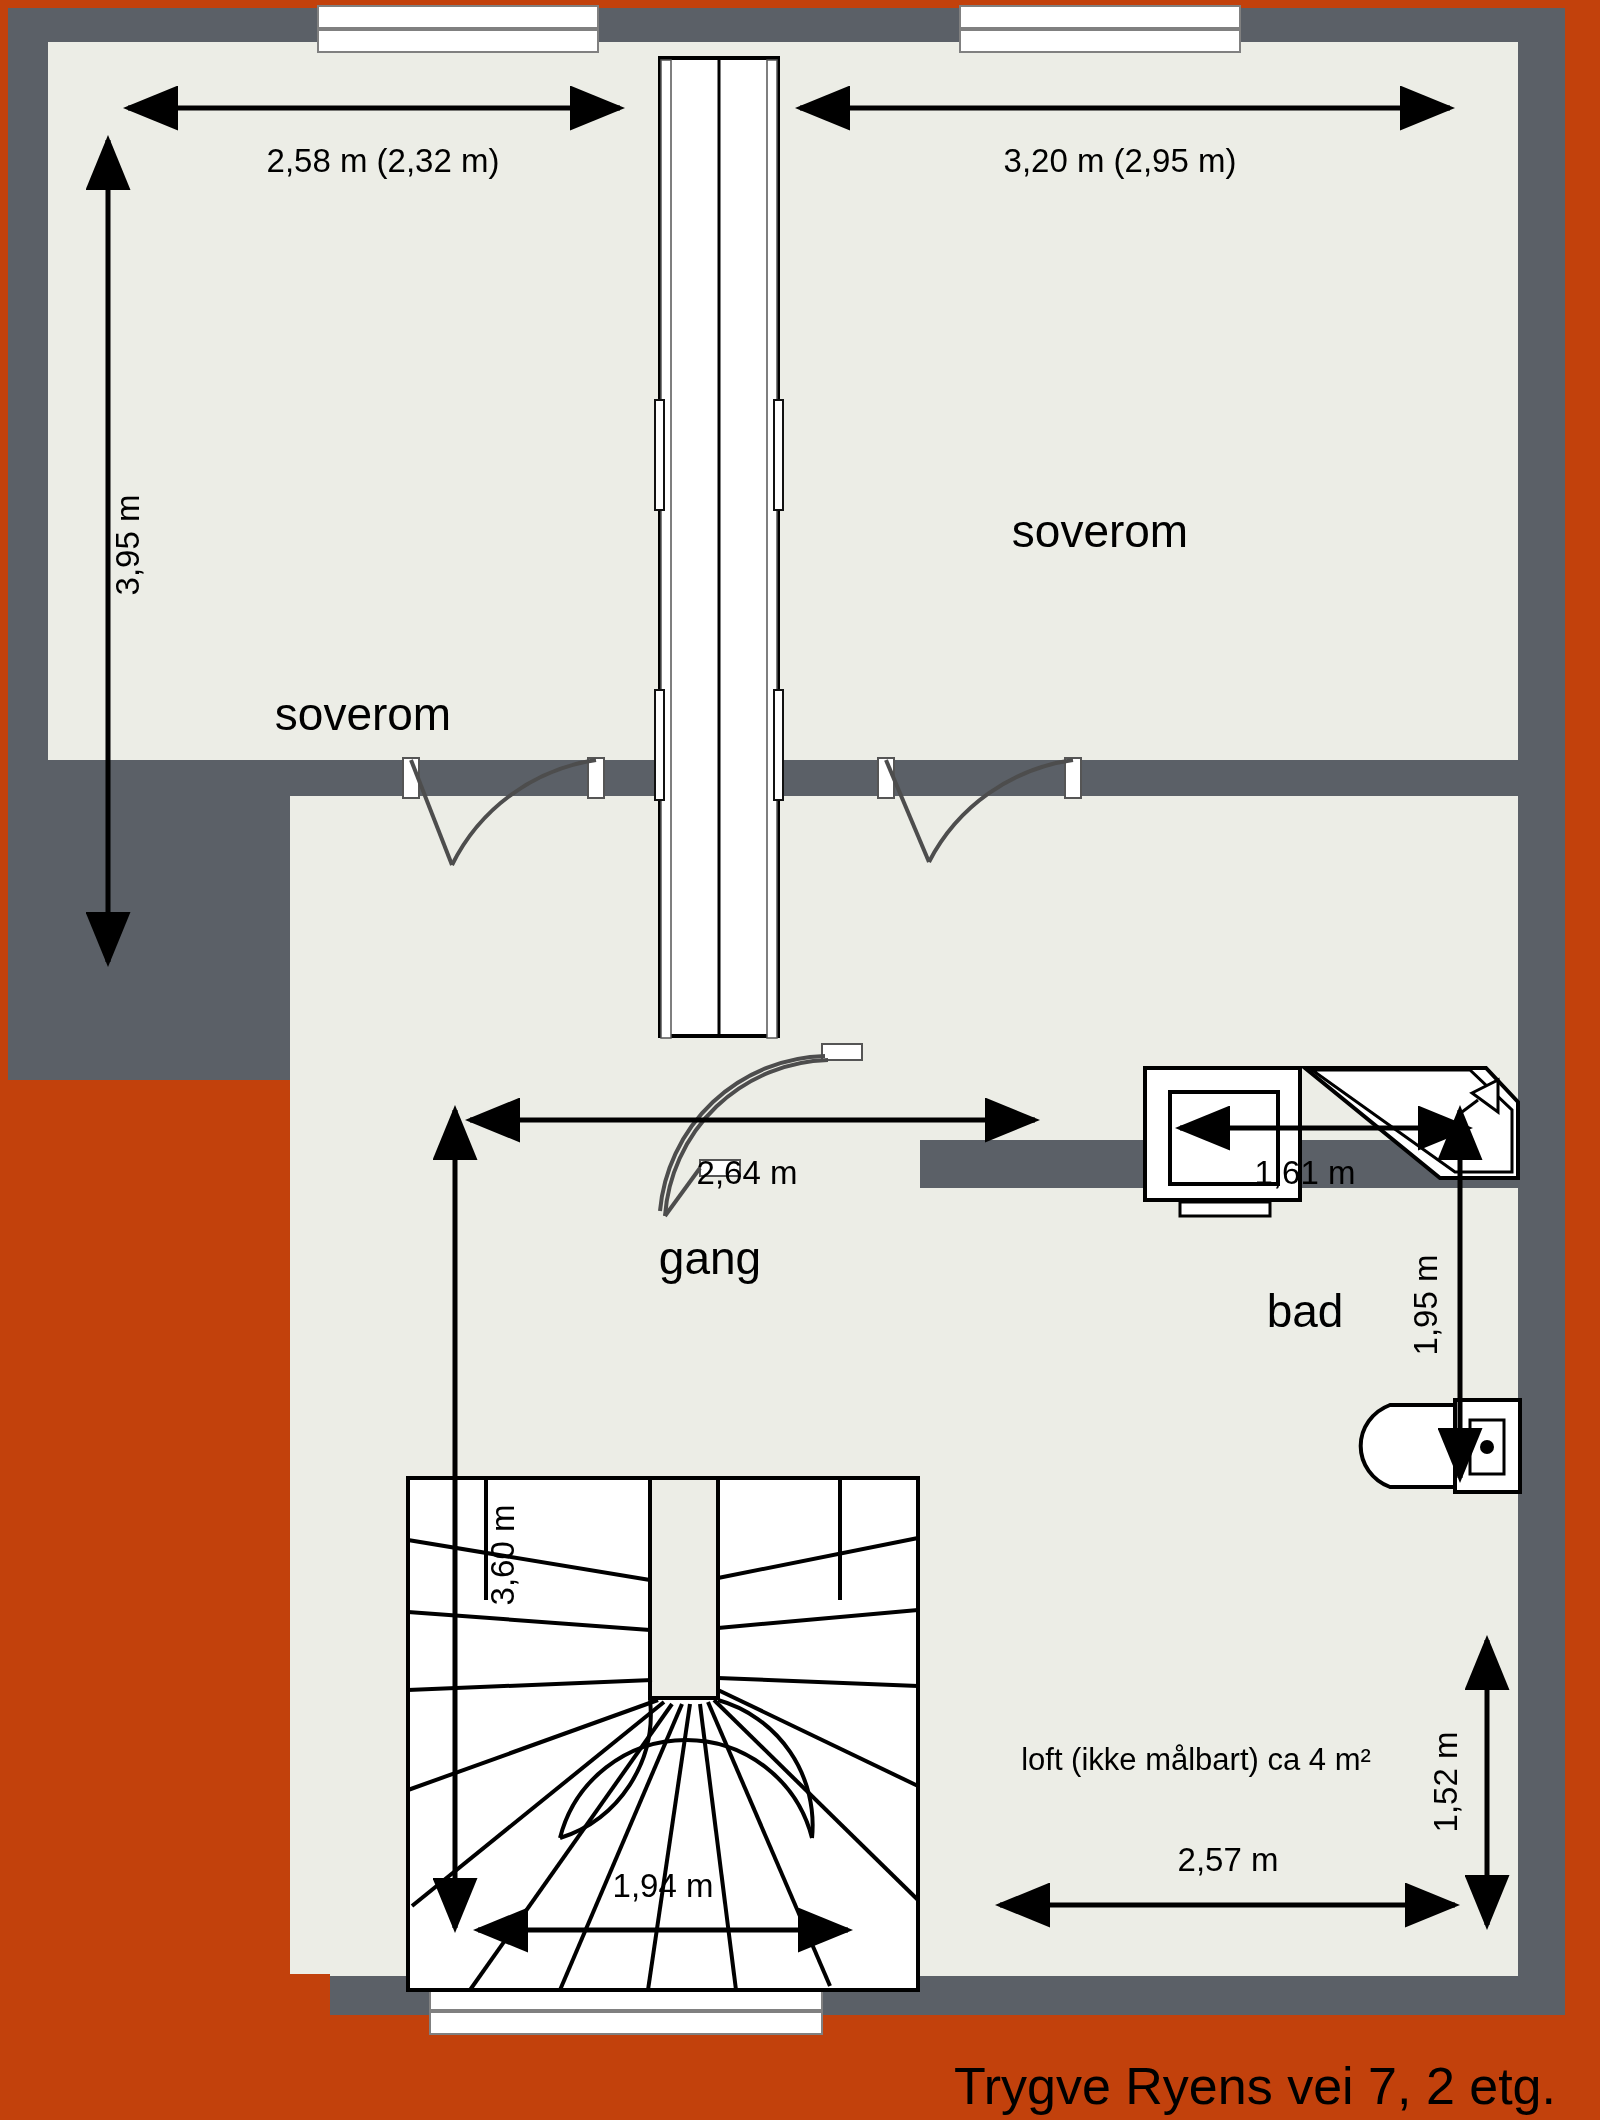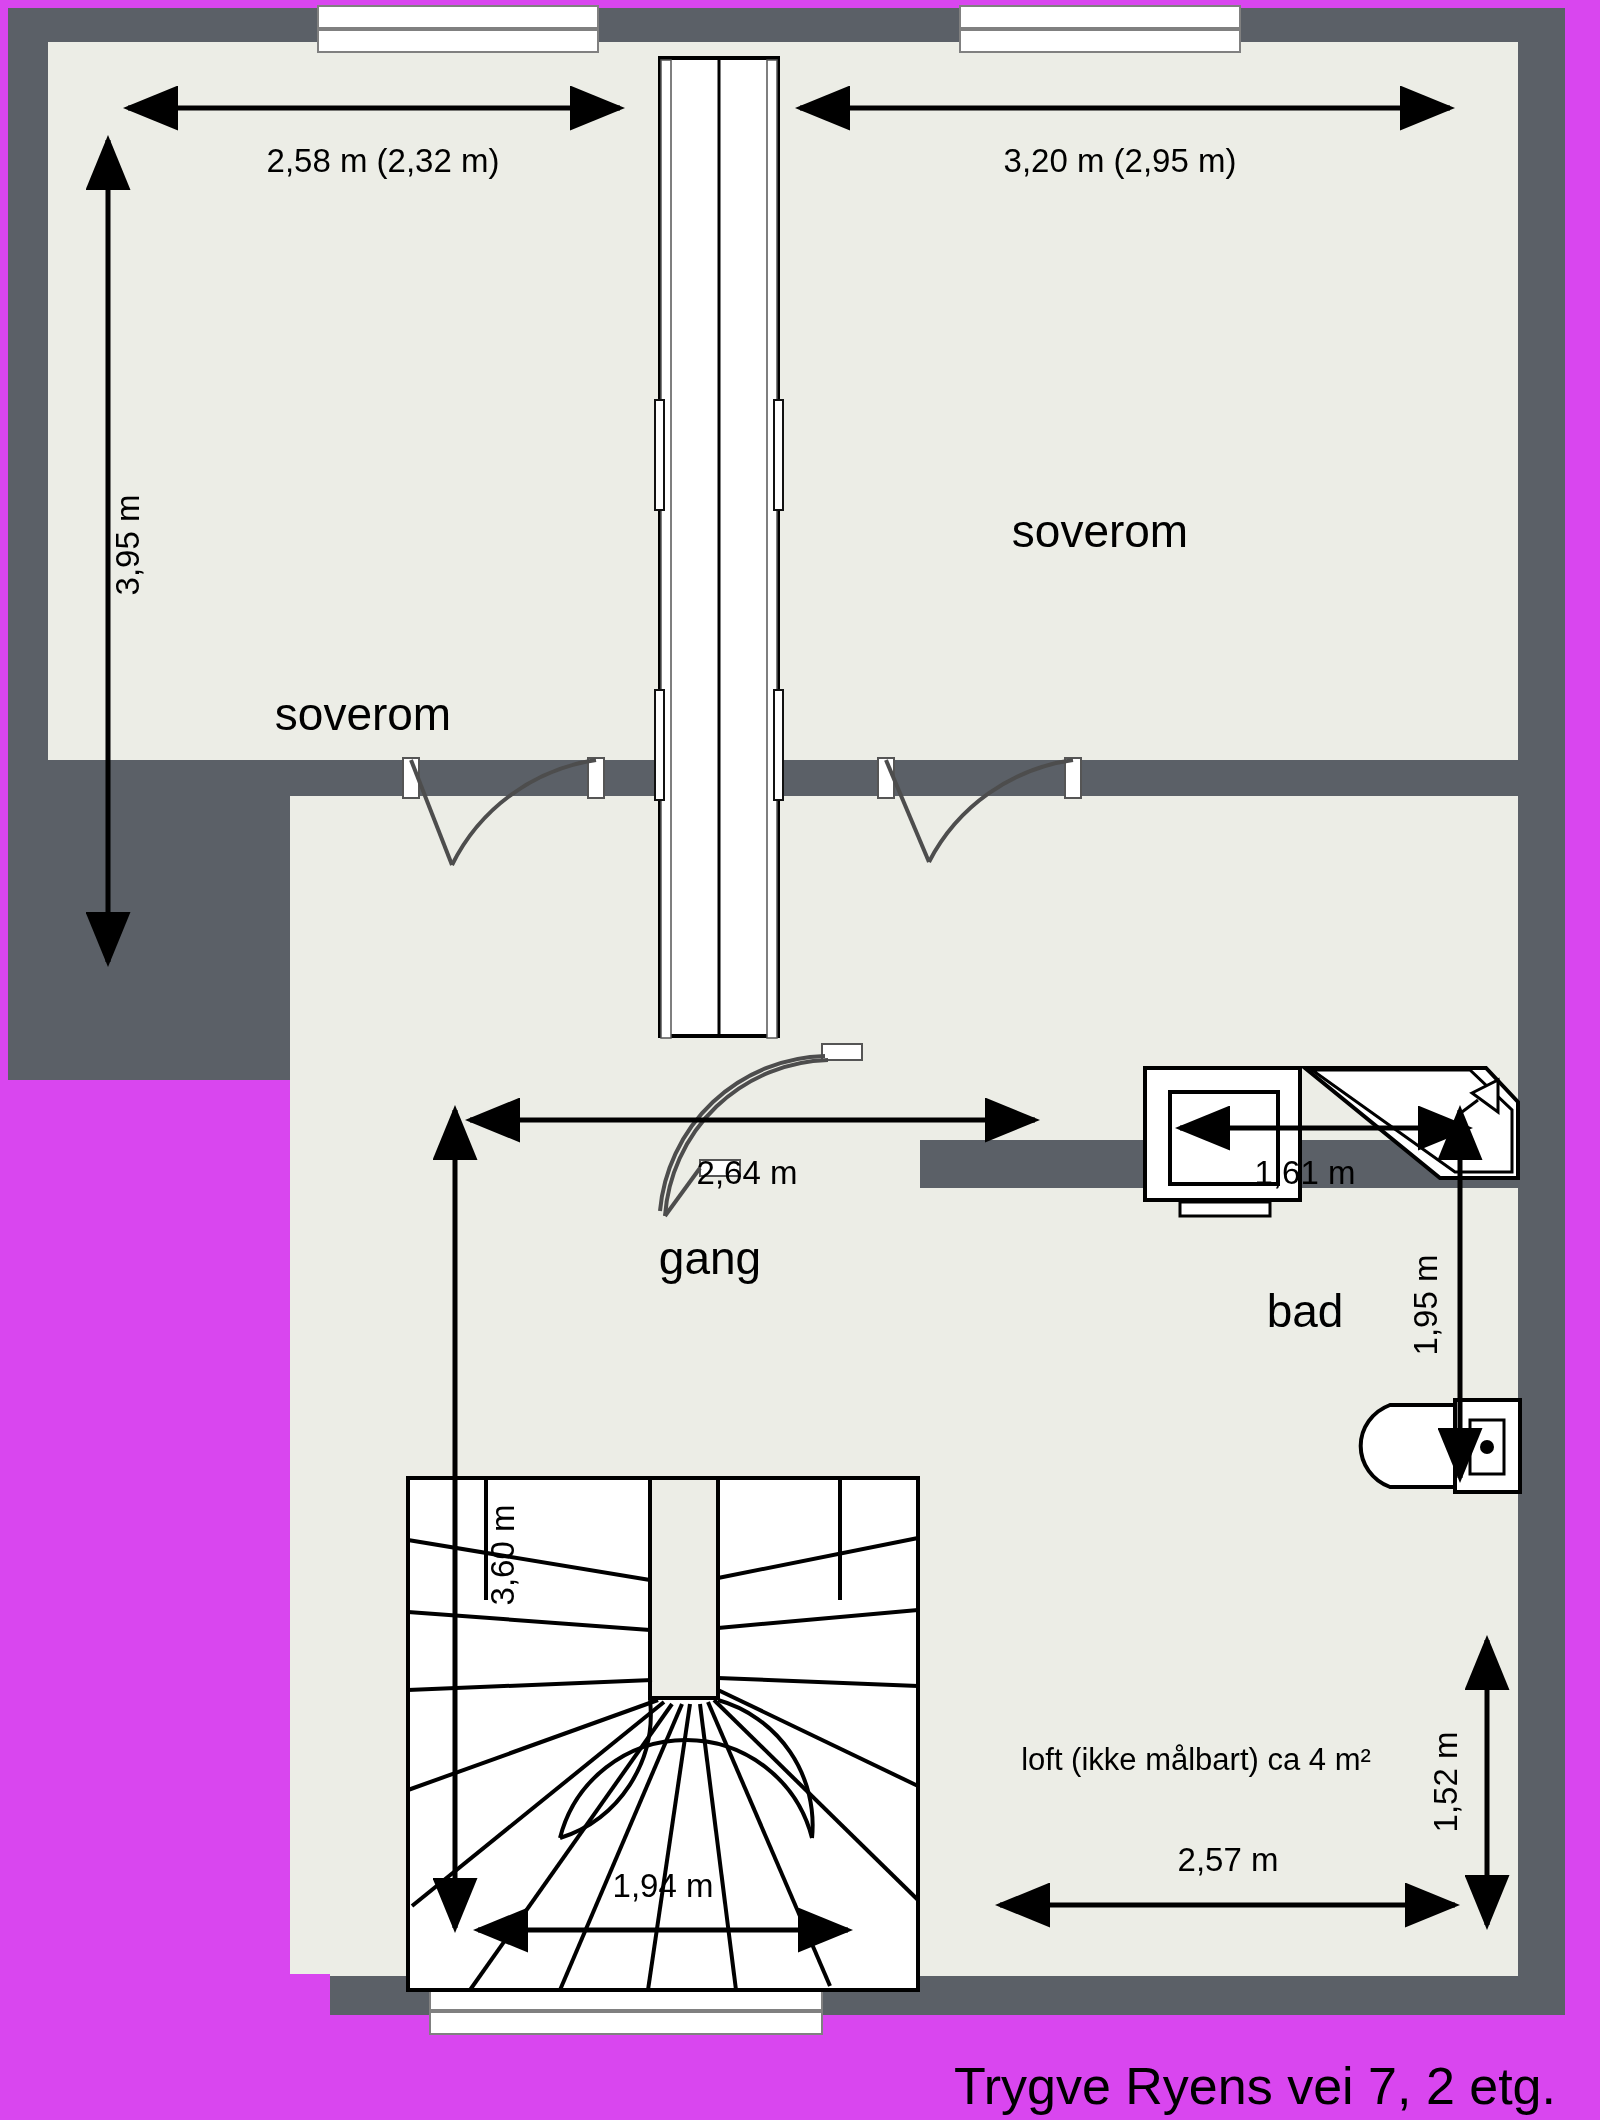--- a/index.html
+++ b/index.html
@@ -2,21 +2,21 @@
 <html><head>
 <meta charset="utf-8">
 <title>Floor Plan</title>
 <style>
   html,body{margin:0;padding:0;background:#ffffff;}
   body{
     font-family:"Liberation Sans", sans-serif;
     width:1600px;height:2120px;
     overflow:hidden;
   }
-  #plan{position:relative;width:1600px;height:2120px;background:#d946ef;}
+  #plan{position:relative;width:1600px;height:2120px;background:#c2410c;}
   svg{display:block;}
   .lbl{
     font-family:"Liberation Sans", sans-serif;
     fill:#000000;
     dominant-baseline:middle;
   }
   .room-name{font-size:46px;text-anchor:middle;}
   .dim{font-size:33px;text-anchor:middle;}
   .loft-note{font-size:31px;text-anchor:middle;}
   .title{font-size:52px;text-anchor:end;}

